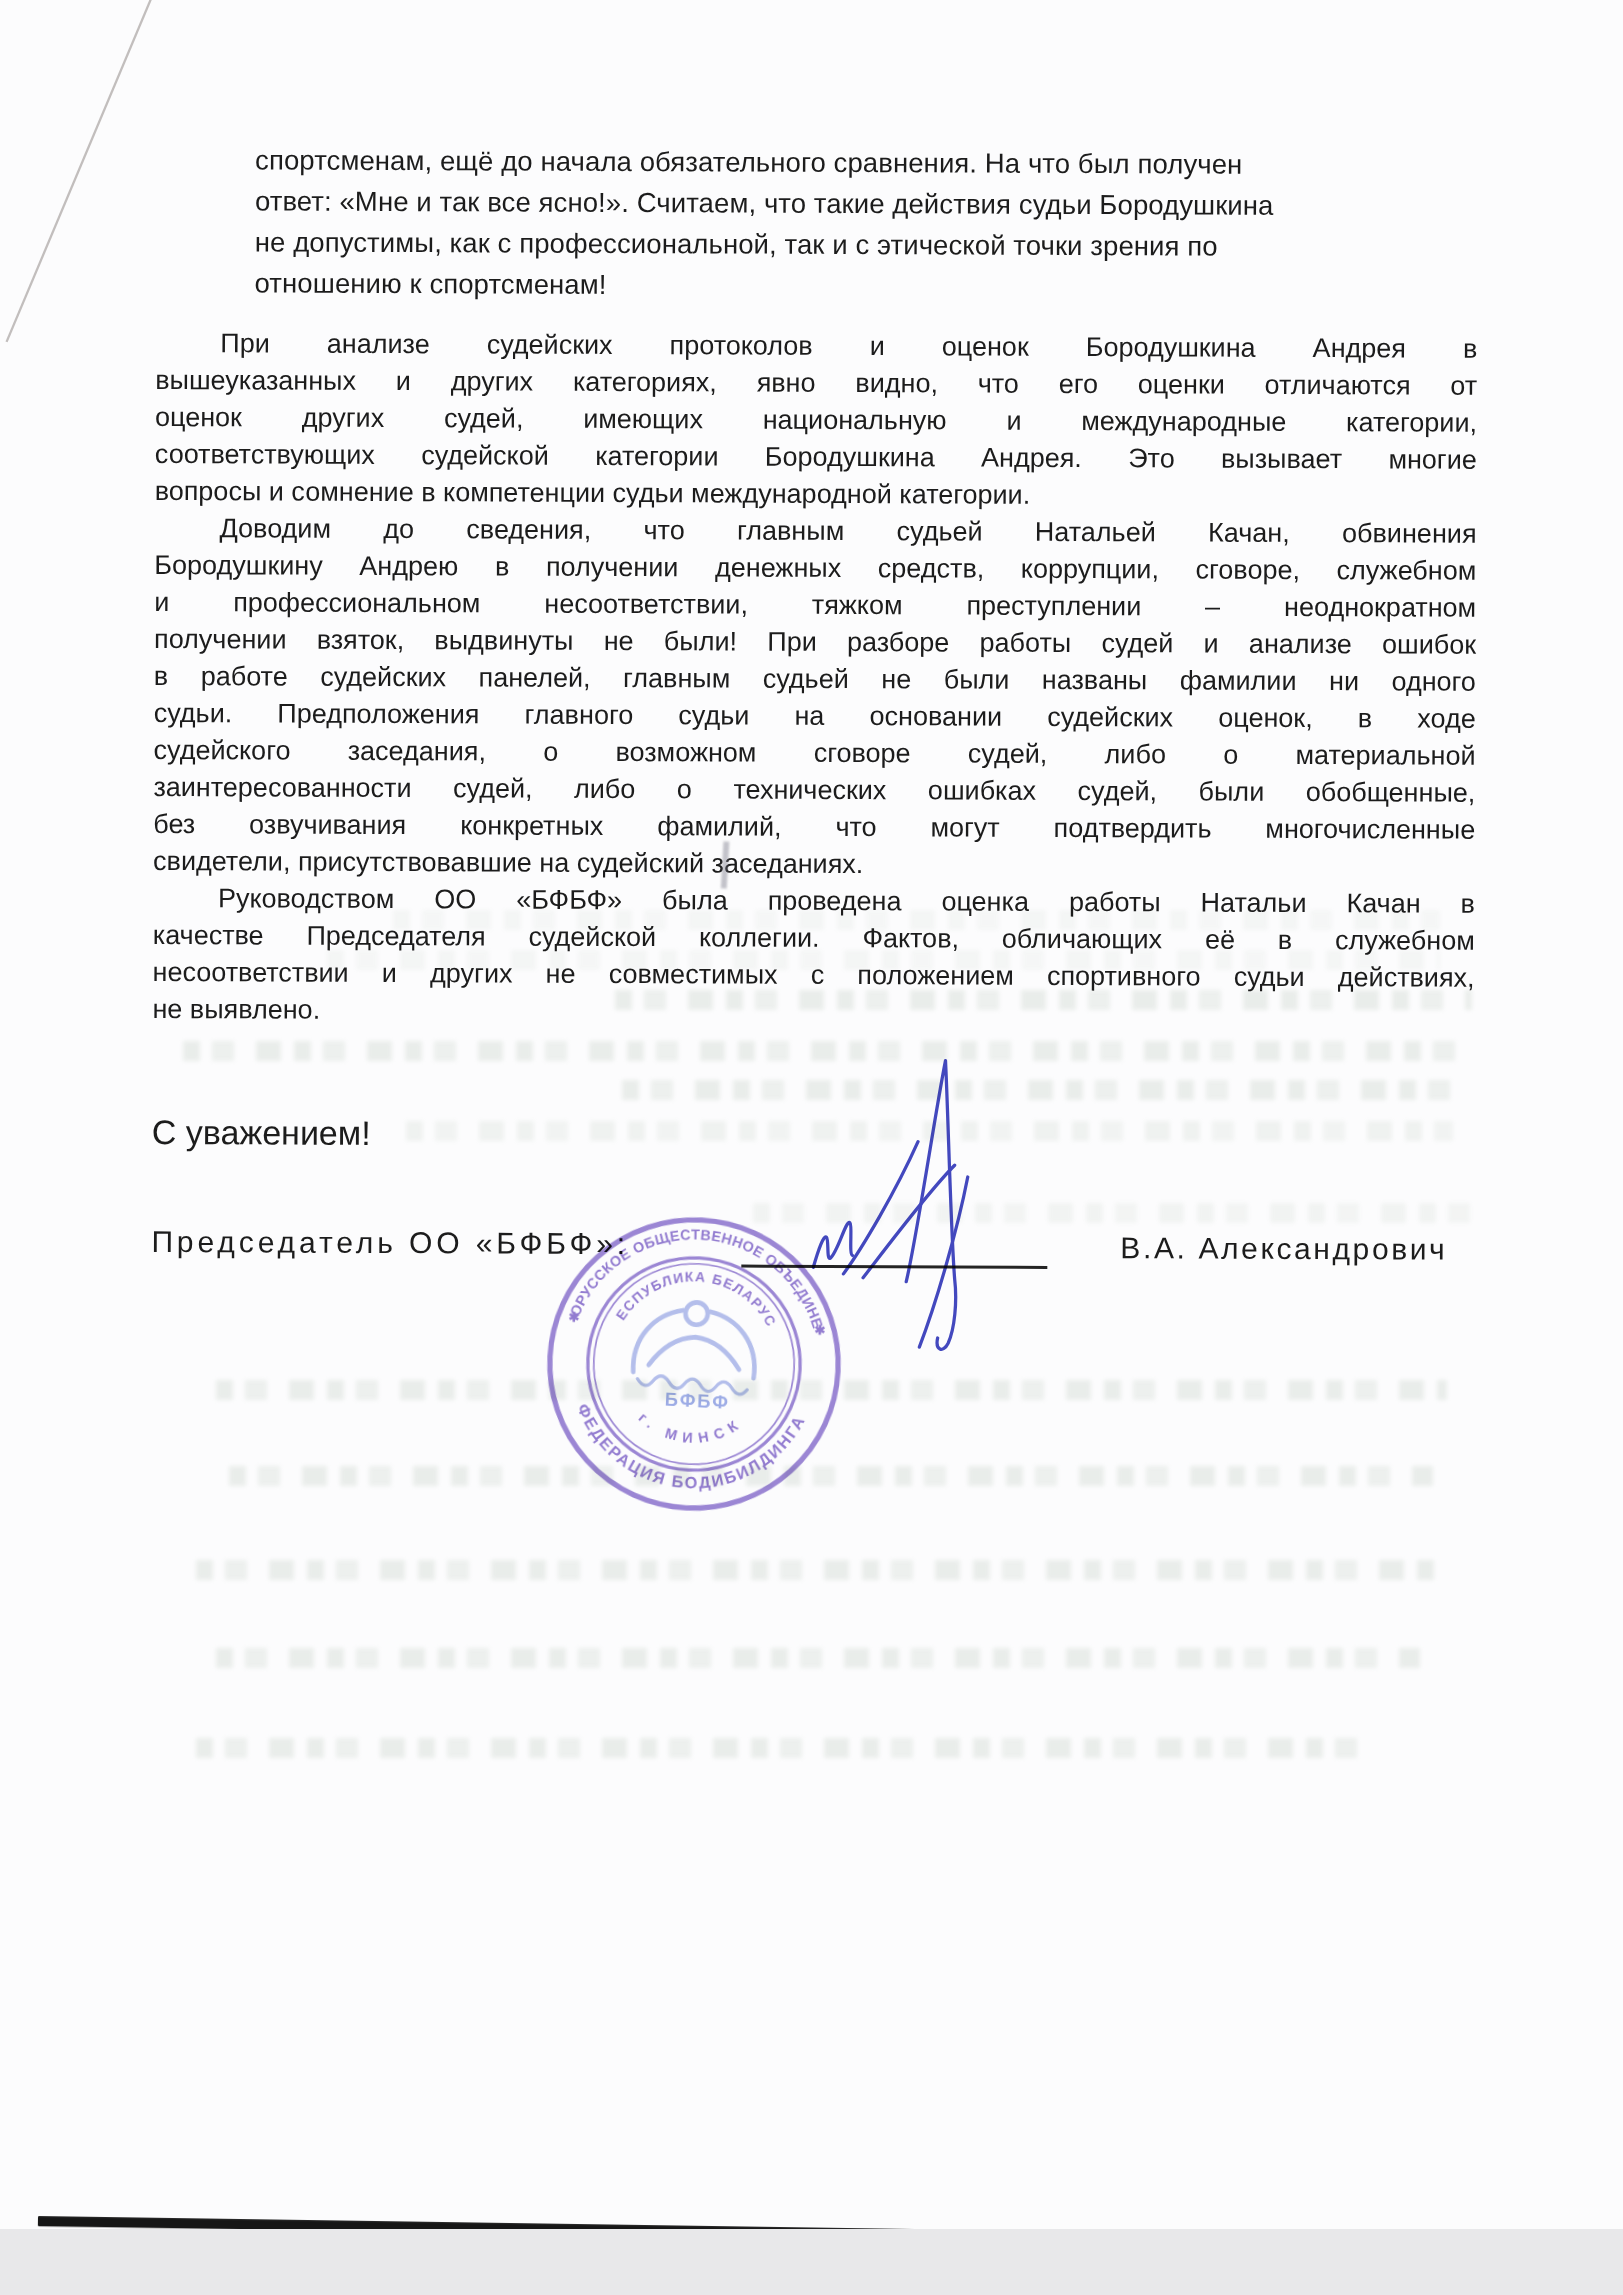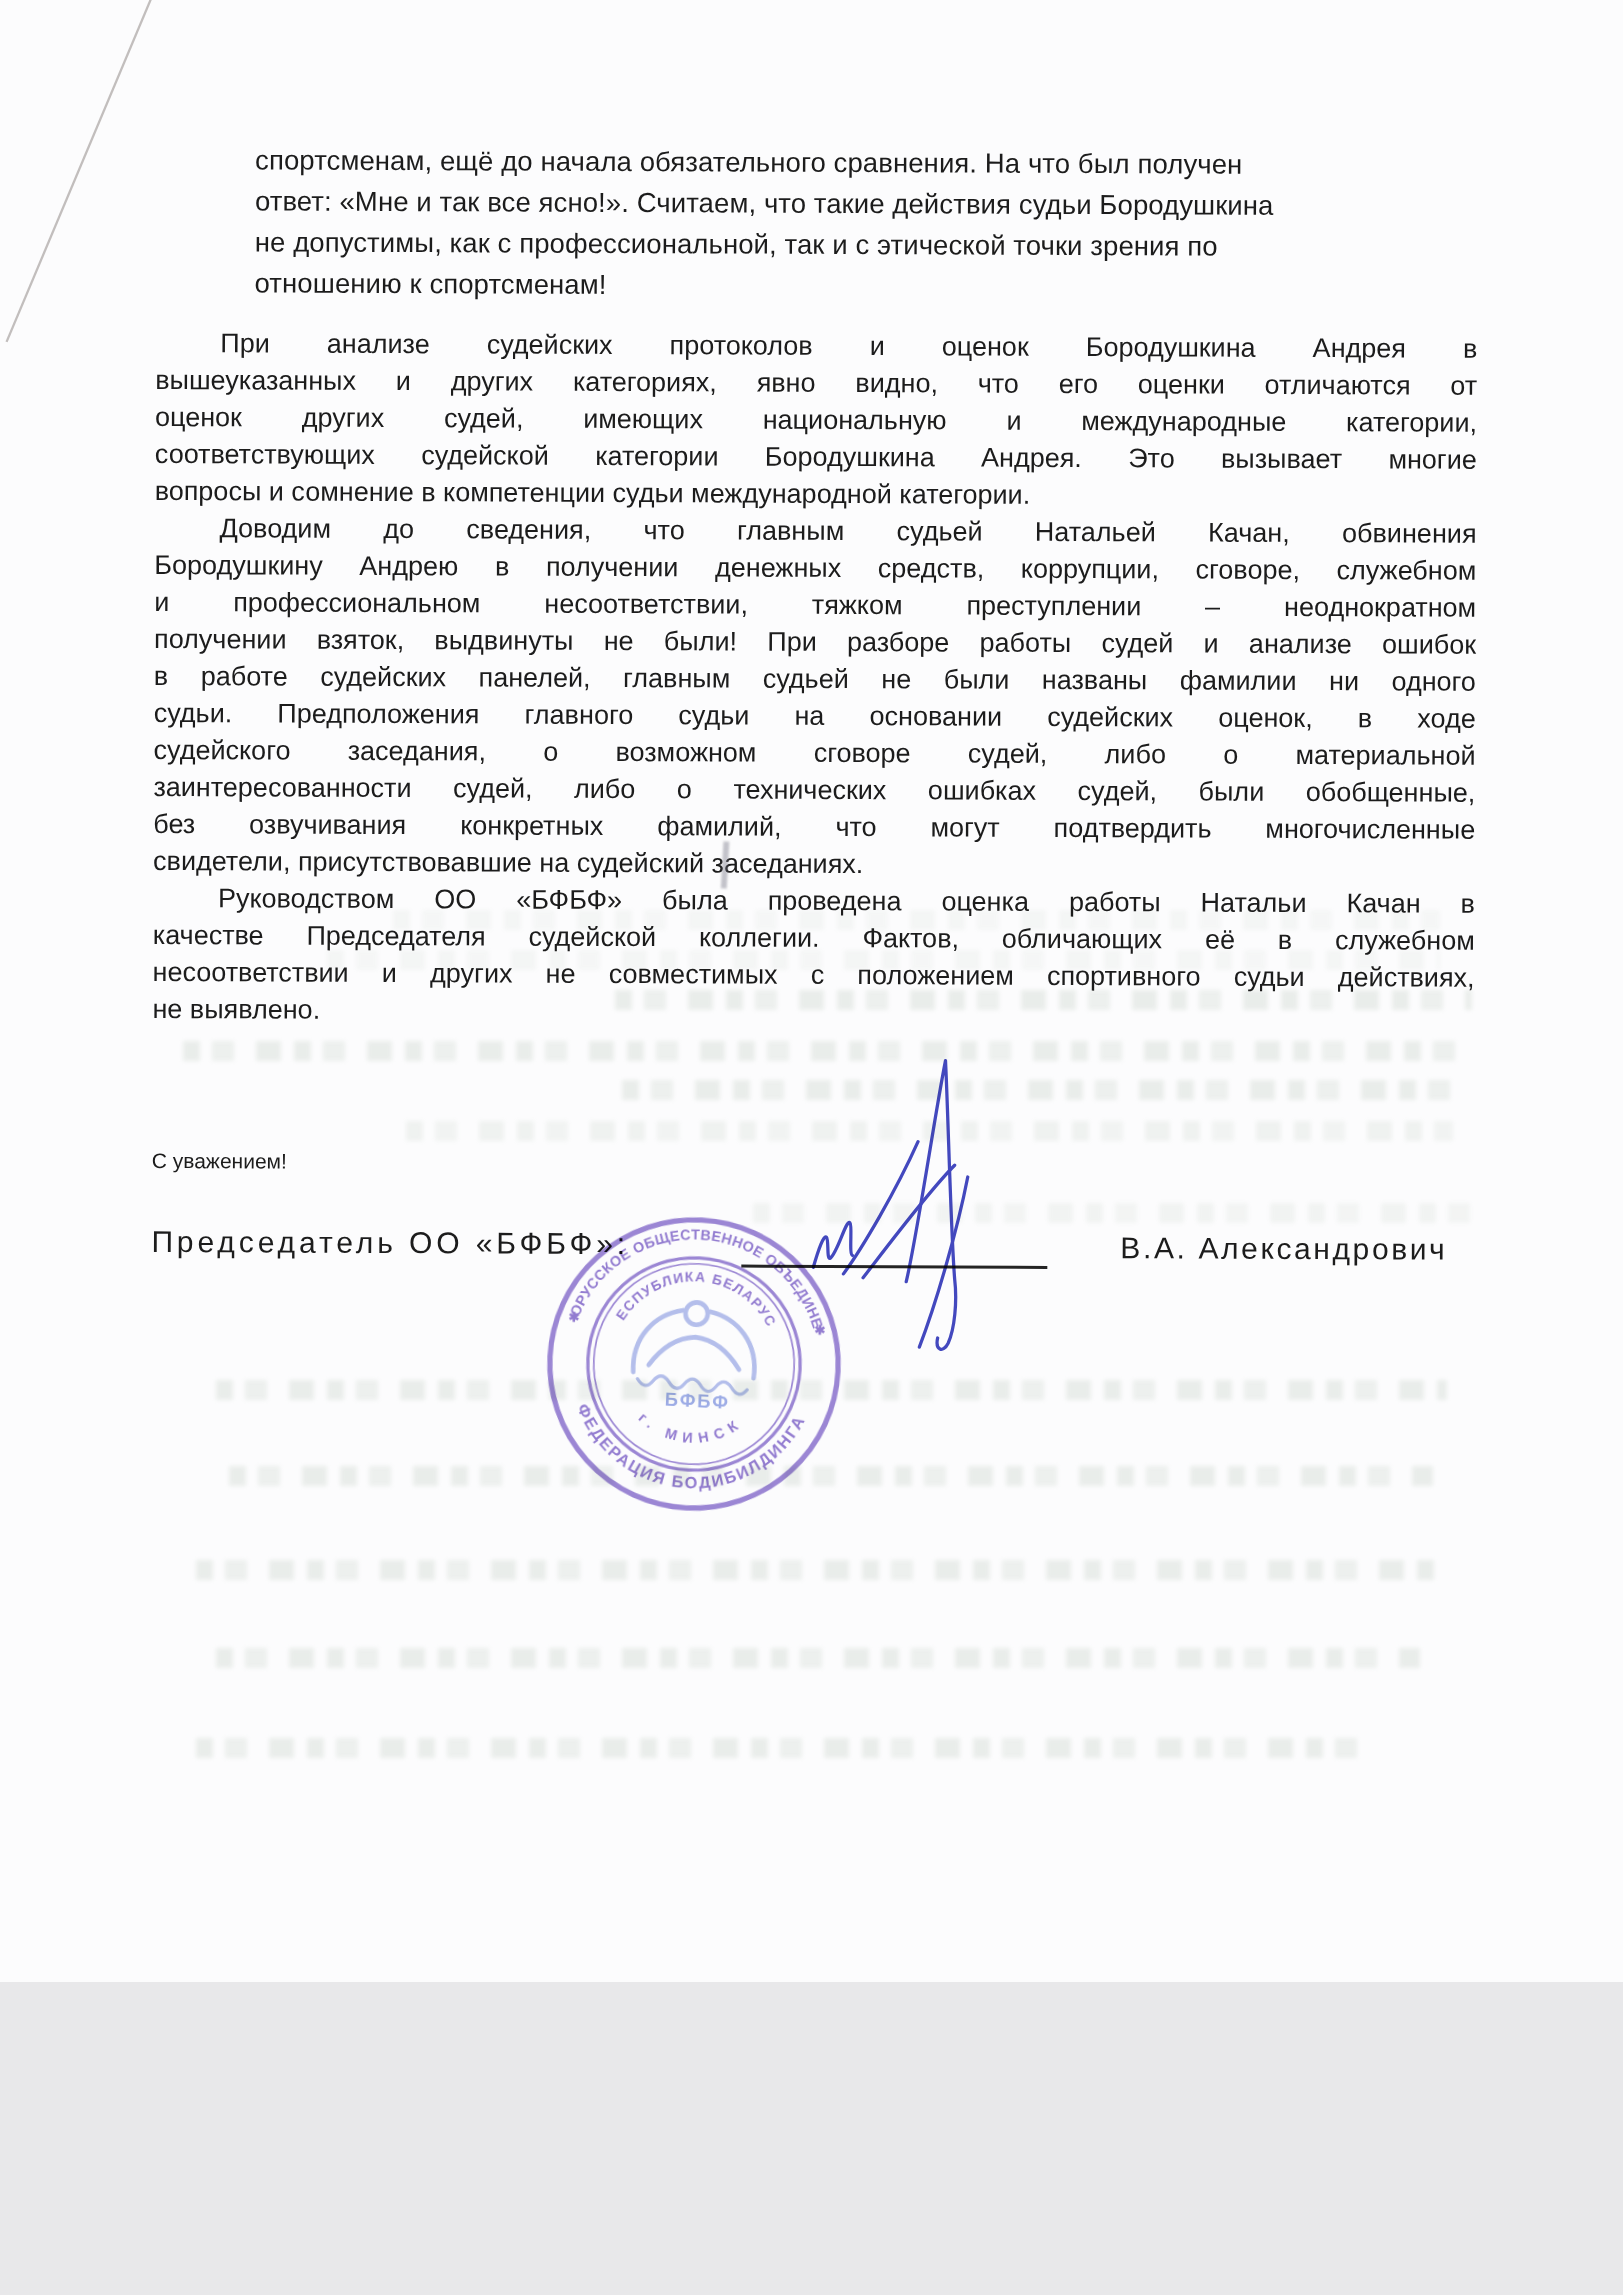--- a/index.html
+++ b/index.html
@@ -1,30 +1,30 @@
 <!DOCTYPE html>
 <html style="--paper: #fcfcfd; --text: #1c1c1c; --ink: #3a40bd; --stamp: #7d61c8; --stamp_light: #8fa0e4; --footer: #161616;font-size:10.5px"><head>
 <meta charset="utf-8">
 <title></title>
 <style>
   html,body{margin:0;padding:0;background:#e8e8ea;}
   .page{
-    position:relative; width:1624px; height:1982px; overflow:hidden;
+    position:relative; width:1624px; height:2229px; overflow:hidden;
     background:var(--paper,#fcfcfd);
     font-family:"Liberation Sans", sans-serif;
     color:var(--text,#1c1c1c);
   }
   .scan{position:absolute; inset:0; transform:rotate(0.25deg); transform-origin:157px 196px;}
   .para{margin:0;}
   .line{white-space:normal;}
   .line.just{text-align:justify; text-align-last:justify;}
   .line.indent{text-indent:65px;}
   .intro{position:absolute; left:255px; top:139px; width:1126px; font-size:27.5px; line-height:41px; letter-spacing:0.1px;}
   .body-text{position:absolute; left:156px; top:325px; width:1322px; font-size:27px; line-height:37px;}
-  .closing{position:absolute; left:156px; top:1149px; font-size:21px;text-align:center;}
+  .closing{position:absolute; left:156px; top:1113px; font-size:34px;text-align:center;}
   .role{position:absolute; left:156px; top:1225px; font-size:30px; letter-spacing:3.9px;}
   .signer{position:absolute; left:1125px; top:1227px; font-size:30px; letter-spacing:2.6px;}
   .sig-line{position:absolute; left:746px; top:1262px; width:306px; height:2.6px; background:#242424;}
   .smudge{position:absolute; left:725px; top:839px; width:5.9px; height:47px;
           background:rgba(110,110,125,.4); filter:blur(1.3px); transform:rotate(3deg);}
   .ghost{position:absolute; height:19.6px; filter:blur(2px); opacity:.5; pointer-events:none;
     background:repeating-linear-gradient(90deg,
       rgba(150,170,150,.35) 0 17px, rgba(150,170,150,0) 17px 29px,
       rgba(150,170,150,.30) 29px 51px, rgba(150,170,150,0) 51px 73px,
       rgba(150,170,150,.35) 73px 98px, rgba(150,170,150,0) 98px 111px);}

